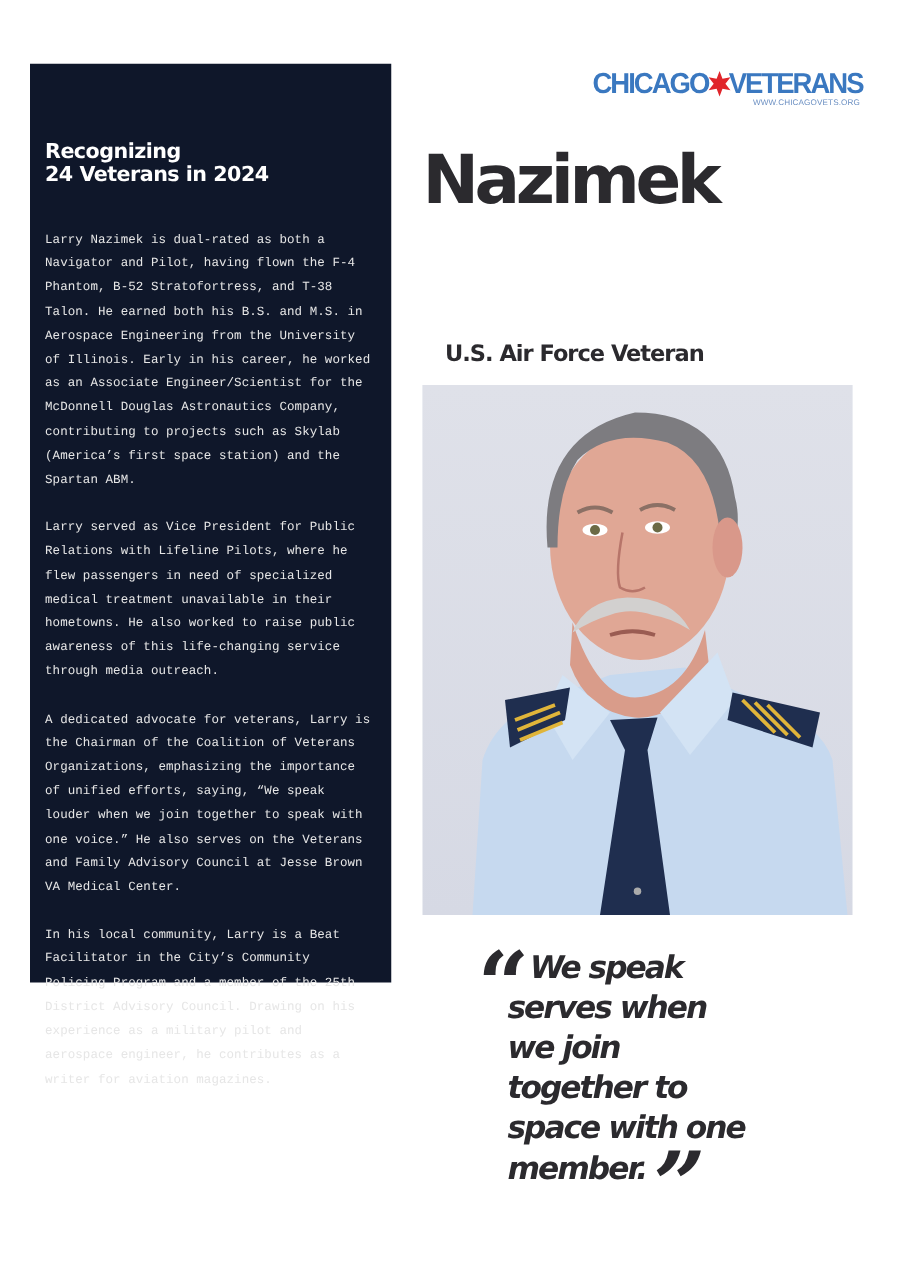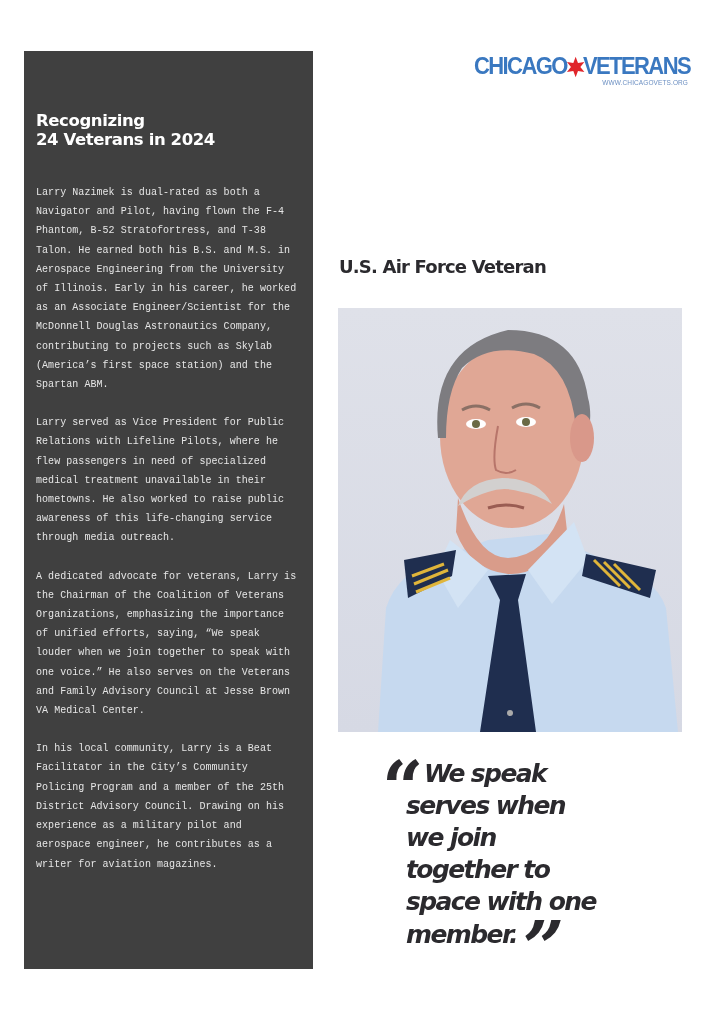--- a/index.html
+++ b/index.html
@@ -2,22 +2,22 @@
 <html><head>
 <meta charset="utf-8">
 <style>
   html, body { margin: 0; padding: 0; }
   body {
     width: 724px; height: 1024px; background: #ffffff;
     position: relative; overflow: hidden;
     font-family: "Liberation Sans", sans-serif;
   }
   .panel {
-    position: absolute; left: 24px; top: 51px; width: 289px; height: 918px;
-    background: #404040; box-sizing: border-box; padding: 60px 12px 0 12px;
+    position: absolute; left: 24px; top: 51px; width: 289px; height: 735px;
+    background: #0f172a; box-sizing: border-box; padding: 60px 12px 0 12px;
   }
   .panel-heading {
     color: #ffffff; font-family: "DejaVu Sans", sans-serif; font-weight: bold;
     font-size: 16.5px; line-height: 19px; letter-spacing: -0.4px; margin: 0 0 34px 0;
   }
   .panel-heading span { display: block; }
   .bio p {
     color: #e6e6e6; font-family: Liberation Mono, monospace; font-size: 10px;
     line-height: 19.2px; margin: 4px 0 19px 0; letter-spacing: 0.05px;
   }
@@ -35,21 +35,21 @@
     position: absolute; right: 2px; top: 25px; color: #6b8fc2; font-size: 6.5px;
     letter-spacing: 0.1px; font-family: "Liberation Sans", sans-serif;
   }
   .name {
     position: absolute; left: 338px; top: 110px; margin: 0;
     font-family: "DejaVu Sans", sans-serif; font-weight: bold; color: #2b2a2e;
     font-size: 54px; line-height: 68px; letter-spacing: -3.5px;
   }
   .name span { display: block; }
   .subtitle {
-    position: absolute; left: 339px; top: 256px; margin: 0;
+    position: absolute; left: 339px; top: 256px; margin: 17px;
     font-family: "DejaVu Sans", sans-serif; font-weight: bold; color: #2b2a2e;
     font-size: 18px; letter-spacing: -0.8px;
   }
   .photo {
     position: absolute; left: 338px; top: 308px; width: 344px; height: 424px;
     background: #dcdfe8; overflow: hidden;
   }
   .quote {
     position: absolute; left: 384px; top: 758px; width: 290px;
   }
@@ -89,20 +89,21 @@
     <span class="word">CHICAGO</span>
     <svg class="star" viewBox="-50 -50 100 100">
       <polygon fill="#e0252b" points="0,-48 11,-19 41,-24 22,0 41,24 11,19 0,48 -11,19 -41,24 -22,0 -41,-24 -11,-19"></polygon>
     </svg>
     <span class="word">VETERANS</span>
   </div>
   <span class="url">WWW.CHICAGOVETS.ORG</span>
 </div>
 
 <h1 class="name">
+  <span>Nazimek</span>
 </h1>
 <h3 class="subtitle">U.S. Air Force Veteran</h3>
 
 <div class="photo" title="Portrait of Larry Nazimek in light blue Air Force uniform shirt with navy tie and gold-striped epaulets">
   <svg width="344" height="424" viewBox="0 0 344 424">
     <defs>
       <linearGradient id="bg" x1="0" y1="0" x2="0" y2="1">
         <stop offset="0" stop-color="#dfe1e9"></stop>
           <stop offset="1" stop-color="#d6d9e4"></stop>
       </linearGradient>

